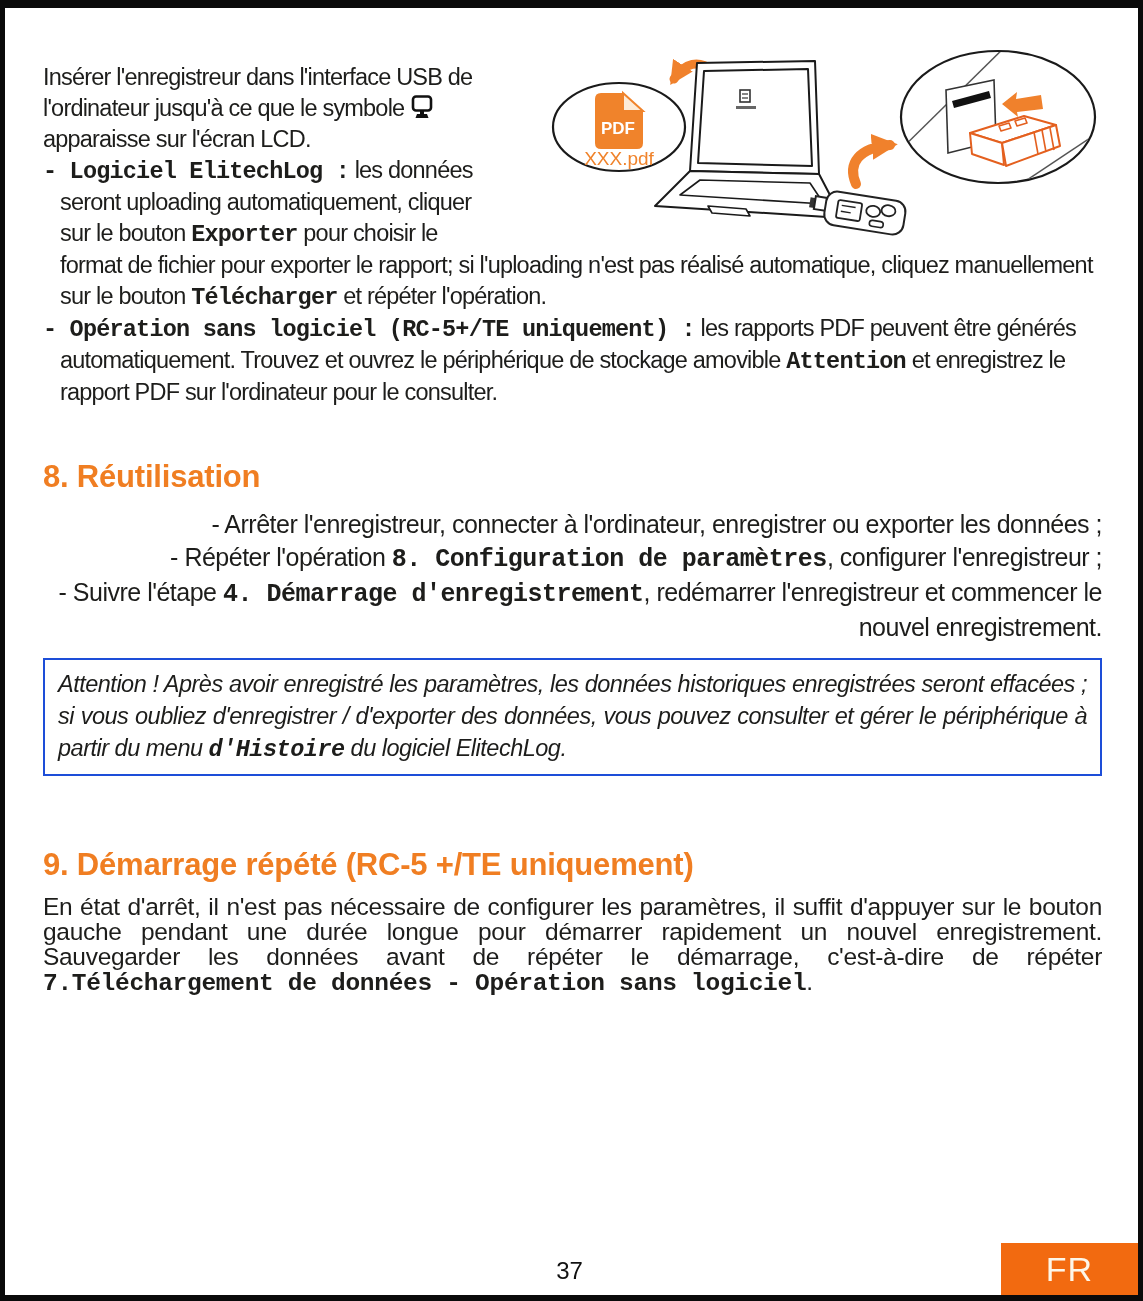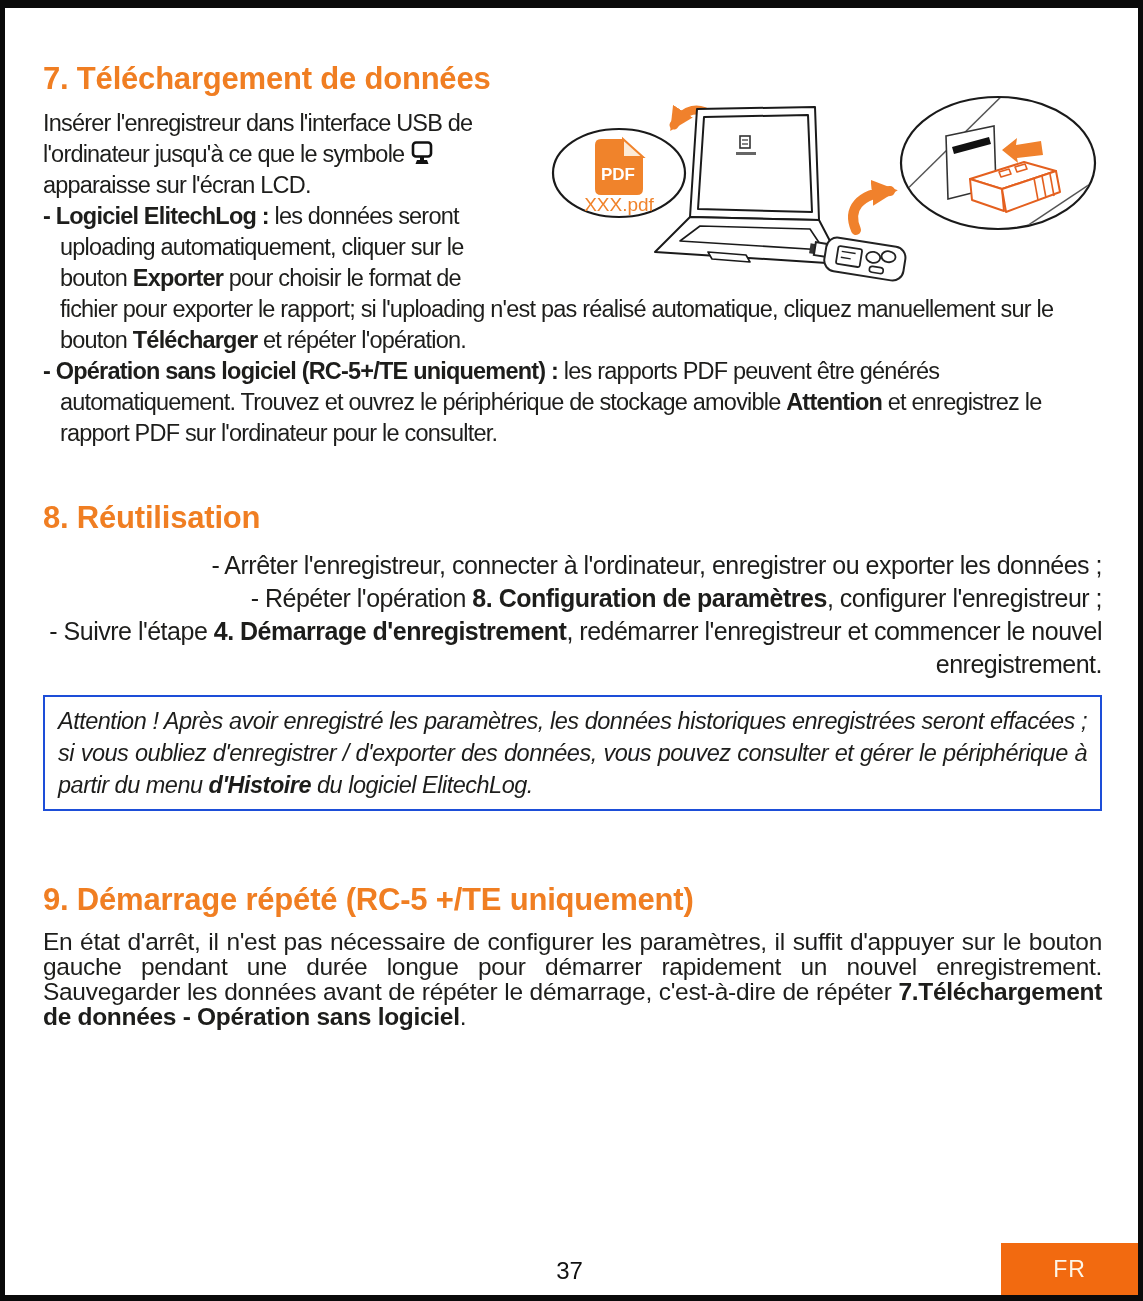--- a/index.html
+++ b/index.html
@@ -19,51 +19,50 @@
   .content{padding:54px 36px 0 38px;}
   h2{margin:0;color:#f07e22;font-size:31px;line-height:34px;letter-spacing:-0.2px;font-weight:bold;}
   .h7{margin-bottom:12px;}
   .h8{margin-top:52px;margin-bottom:14px;}
   .h9{margin-top:72px;margin-bottom:12px;}
   .illus{float:right;width:600px;height:196px;margin:-14px 0 0 14px;}
   .t{font-size:23.5px;line-height:31px;letter-spacing:-0.8px;margin:0;}
   .hang{padding-left:17px;text-indent:-17px;}
   .s8t{font-size:25px;line-height:33px;letter-spacing:-0.5px;margin:0;}
   .hang8{padding-left:19px;text-indent:-19px;text-align:right;}
-  b{font-weight:bold;}
+  b{font-weight:bold;font-family:Liberation Mono, monospace;}
   .note{
     margin-top:14px;
     border:2px solid #1d4ed8;
     padding:8px 13px;
     font-style:italic;
     font-size:23.5px;line-height:32px;letter-spacing:-0.5px;
     text-align:justify;
   }
   .s9p{font-size:24.5px;line-height:25px;letter-spacing:-0.3px;margin:0;text-align:justify;}
   .lcd-icon{display:inline-block;vertical-align:-3px;}
   .pagenum{
     position:absolute;left:0;right:4px;bottom:10px;
     text-align:center;font-size:24px;color:#111;
   }
   .fr-badge{
     position:absolute;right:0;bottom:0;
     width:137px;height:52px;
     background:#f26a10;
     display:flex;align-items:center;justify-content:center;
   }
-  .fr-badge span{color:#fdf6e8;font-size:23px;letter-spacing:1px;font-weight:400;}
+  .fr-badge span{color:#fdf6e8;font-size:34px;letter-spacing:1px;font-weight:400;}
   .clearfix::after{content:"";display:block;clear:both;}
 </style>
 </head>
 <body>
 
 <div class="page">
   <div class="content clearfix">
 
-    <h2 class="h7">7. Téléchargement de données</h2>
 
     <div class="clearfix">
 
       <svg class="illus" viewBox="0 0 600 196">
         <defs>
           <marker id="ah" viewBox="0 0 10 10" refX="7" refY="5" markerWidth="2.6" markerHeight="2.6" orient="auto">
             <path d="M0,0 L10,5 L0,10 z" fill="#f0812c"></path>
           </marker>
           <clipPath id="clipR">
               <ellipse cx="496" cy="69" rx="96" ry="65"></ellipse>

